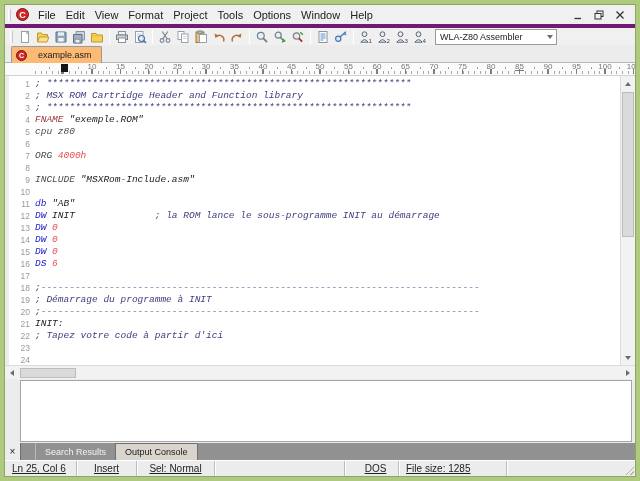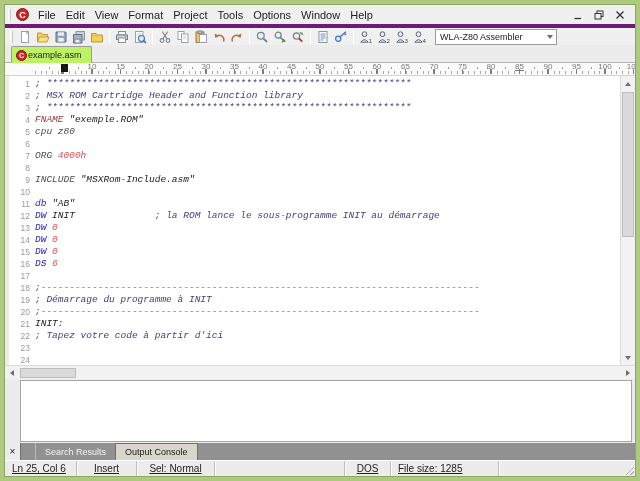--- a/index.html
+++ b/index.html
@@ -21,21 +21,21 @@
   .tb-buttons { display: flex; align-items: center; }
   .tb-btn { width: 18px; height: 18px; border: none; background: transparent; display: flex; align-items: center; justify-content: center; padding: 0; }
   .tb-sep { width: 1px; height: 14px; background: #cfcfcf; border-right: 1px solid #ffffff; margin: 0 3px; }
   .dropdown { margin-left: 6px; width: 122px; height: 16px; background: #fff; border: 1px solid #9a9a9a; display: flex; align-items: center; }
   .dropdown .val { flex: 1; padding-left: 4px; font-size: 9px; color: #222; white-space: nowrap; }
   .dd-arrow { width: 13px; display: flex; justify-content: center; align-items: center; }
 
   
   .tabbar { height: 18px; background: #ececec; border-bottom: 1px solid #b5b5b5; display: flex; align-items: flex-end; padding-left: 6px; flex: none; }
   .doc-tabs { display: flex; align-items: flex-end; height: 100%; }
-  .doc-tab { height: 17px; background: #bef264; border: 1px solid #9a9a9a; border-bottom: none; border-radius: 2px 2px 0 0; display: flex; align-items: center; padding: 0 9px 0 4px; font-size: 9px; color: #222; gap: 1px; margin-bottom: -1px; }
+  .doc-tab { height: 17px; background: #fdba74; border: 1px solid #9a9a9a; border-bottom: none; border-radius: 2px 2px 0 0; display: flex; align-items: center; padding: 0 9px 0 4px; font-size: 9px; color: #222; gap: 11px; margin-bottom: -1px; }
   .tab-icon { width: 11px; height: 11px; border-radius: 50%; background: #cf2727; border: 1px solid #7e1414; color: #fff; font-size: 7px; font-weight: bold; display: flex; align-items: center; justify-content: center; flex: none; }
 
   
   .ruler { height: 13px; background: #fbfbfb; border-bottom: 1px solid #d2d2d2; position: relative; overflow: hidden; flex: none; }
   .ruler-num { position: absolute; top: 0; transform: translateX(-50%); font-size: 8px; line-height: 8px; color: #777; }
   .ruler-dot { position: absolute; top: 4px; width: 1px; height: 2px; background: #9a9a9a; }
   .ruler-ticks { position: absolute; left: 30px; right: 0; bottom: 1px; height: 3px; background: repeating-linear-gradient(90deg, #a8a8a8 0 1px, transparent 1px 5.7px); }
   .ruler-ticks5 { position: absolute; left: 30px; right: 0; bottom: 1px; height: 5px; background: repeating-linear-gradient(90deg, #7d7d7d 0 1px, transparent 1px 28.5px); background-position-x: 28px; }
   .ruler-marker { position: absolute; top: 1px; width: 7px; height: 8px; background: #161616; }
 
@@ -405,19 +405,19 @@
         <div class="panel-tab">Search Results</div>
         <div class="panel-tab active">Output Console</div>
       </div>
   </div>
 
   <div class="statusbar">
     <div class="sb-cell" style="width: 72px; justify-content: flex-start;">Ln 25, Col 6</div>
       <div class="sb-cell" style="width: 60px; justify-content: center;">Insert</div>
       <div class="sb-cell" style="width: 78px; justify-content: center;">Sel: Normal</div>
       <div class="sb-cell" style="width: 130px; justify-content: flex-start;"></div>
-      <div class="sb-cell" style="width: 46px; justify-content: center;">DOS</div>
+      <div class="sb-cell" style="width: 46px; justify-content: center; margin-left: 8px;">DOS</div>
       <div class="sb-cell" style="width: 108px; justify-content: flex-start;">File size: 1285</div>
       <div class="sb-cell last" style="flex: 1 1 0%; justify-content: flex-start;"></div>
       <div class="sb-grip"></div>
   </div>
 
 </div>
 
 </body></html>

